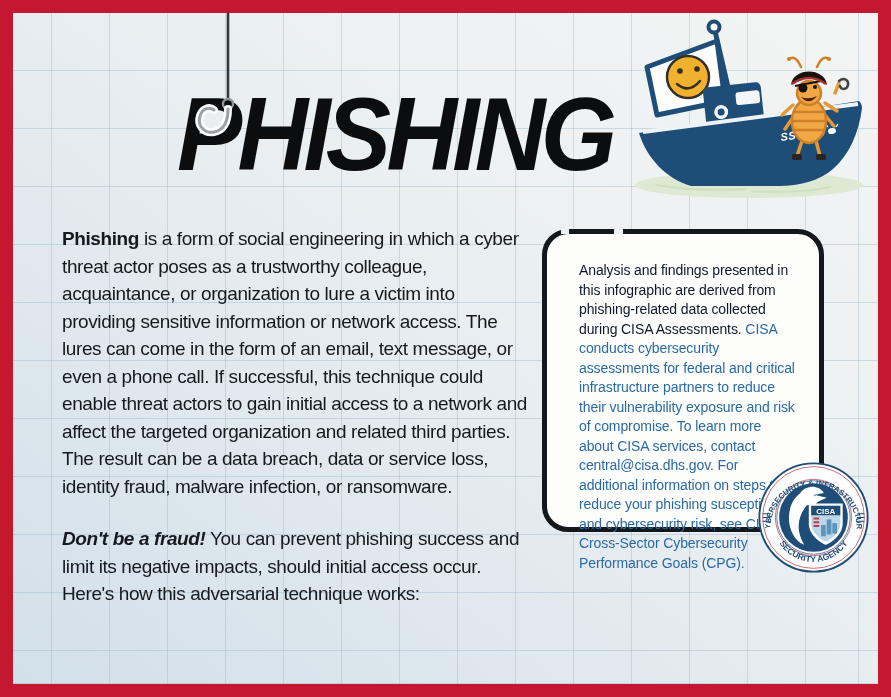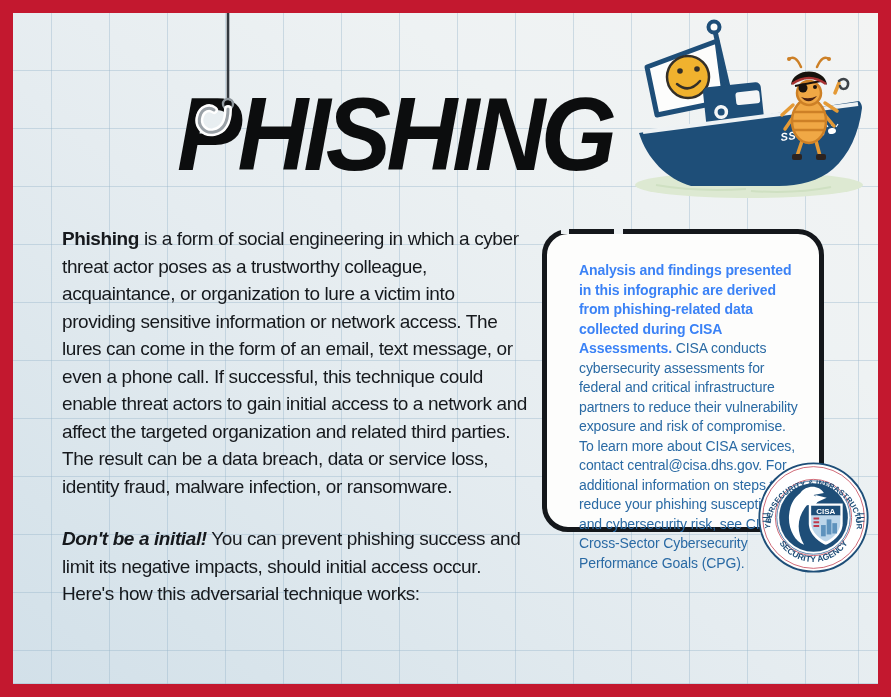--- a/index.html
+++ b/index.html
@@ -66,21 +66,21 @@
     position:absolute; left:529px; top:216px; width:282px; height:303px; z-index:4;
     background:#fdfdfc;
     border:5px solid #14171b;
     border-radius:26px;
   }
   .callout-inner{
     padding:27px 20px 0 32px;
     font-size:14px; line-height:19.5px;
     color:#2a6aa4; letter-spacing:-0.1px;
   }
-  .callout-inner .lead{ font-weight:bold; color:#3b82f6; }
+  .callout-inner .lead{ font-weight:normal; color:#0f172a; }
   .border-gap{
     position:absolute; z-index:5;
     background:#edf1f3; height:6px;
   }
   .gap1{ left:548px; top:215px; width:8px; }
   .gap2{ left:601px; top:215px; width:9px; }
 
   
   .seal-svg{ position:absolute; left:744px; top:448px; z-index:8; }
   .seal-ring-text{
@@ -154,21 +154,21 @@
         <path d="M20,14 C16,5 12,3 8,6 M36,14 C40,5 44,3 48,6" stroke="#cd8026" stroke-width="2.5" fill="none" stroke-linecap="round"></path>
         <circle cx="8" cy="6" r="2" fill="#cd8026"></circle>
         <circle cx="48" cy="6" r="2" fill="#cd8026"></circle>
         <path d="M54,40 L58,30" stroke="#e49a36" stroke-width="3.5" stroke-linecap="round"></path>
         <path d="M58,28 C63,24 68,27 67,32 C66,37 60,37 59,33" fill="none" stroke="#3e4348" stroke-width="2.5" stroke-linecap="round"></path>
       </g>
     </svg>
 
     <div class="intro">
       <p><span class="lead">Phishing</span><span> is a form of social engineering in which a cyber threat actor poses as a trustworthy colleague, acquaintance, or organization to lure a victim into providing sensitive information or network access. The lures can come in the form of an email, text message, or even a phone call. If successful, this technique could enable threat actors to gain initial access to a network and affect the targeted organization and related third parties. The result can be a data breach, data or service loss, identity fraud, malware infection, or ransomware.</span></p>
-      <p><span class="lead-italic">Don't be a initial!</span><span> You can prevent phishing success and limit its negative impacts, should initial access occur. Here's how this adversarial technique works:</span></p>
+      <p><span class="lead-italic">Don't be a fraud!</span><span> You can prevent phishing success and limit its negative impacts, should initial access occur. Here's how this adversarial technique works:</span></p>
     </div>
 
     <div class="callout">
       <div class="callout-inner"><span class="lead">Analysis and findings presented in this infographic are derived from phishing-related data collected during CISA Assessments.</span><span> CISA conducts cybersecurity assessments for federal and critical infrastructure partners to reduce their vulnerability exposure and risk of compromise. To learn more about CISA services, contact central@cisa.dhs.gov. For additional information on steps to reduce your phishing susceptibility and cybersecurity risk, see CISA's Cross-Sector Cybersecurity Performance Goals (CPG).</span></div>
     </div>
     <div class="border-gap gap1"></div>
     <div class="border-gap gap2"></div>
 
     <svg class="seal-svg" width="113" height="113" viewBox="0 0 120 120">
       <circle cx="60" cy="60" r="57.5" fill="#ffffff" stroke="#1e4e78" stroke-width="2"></circle>

